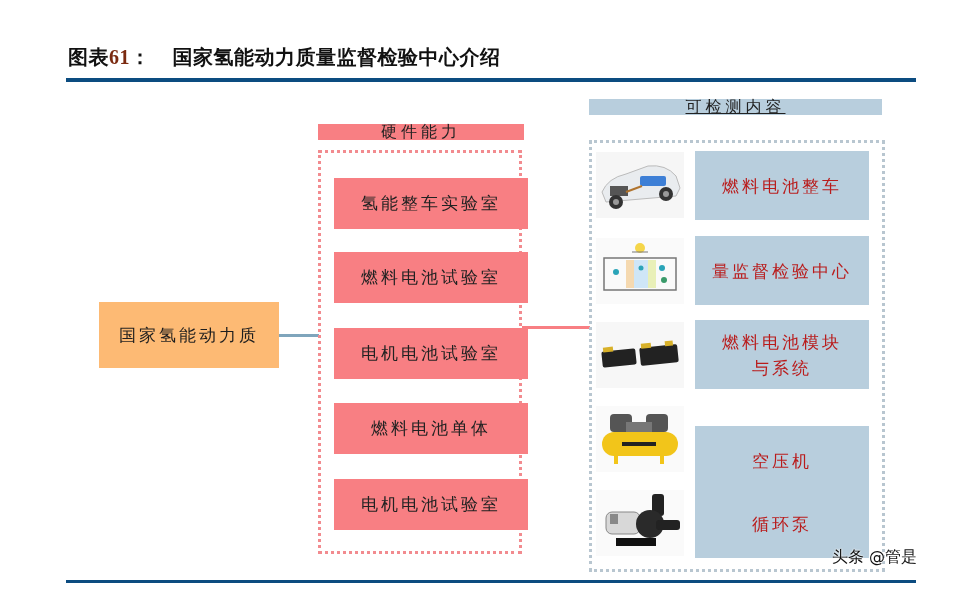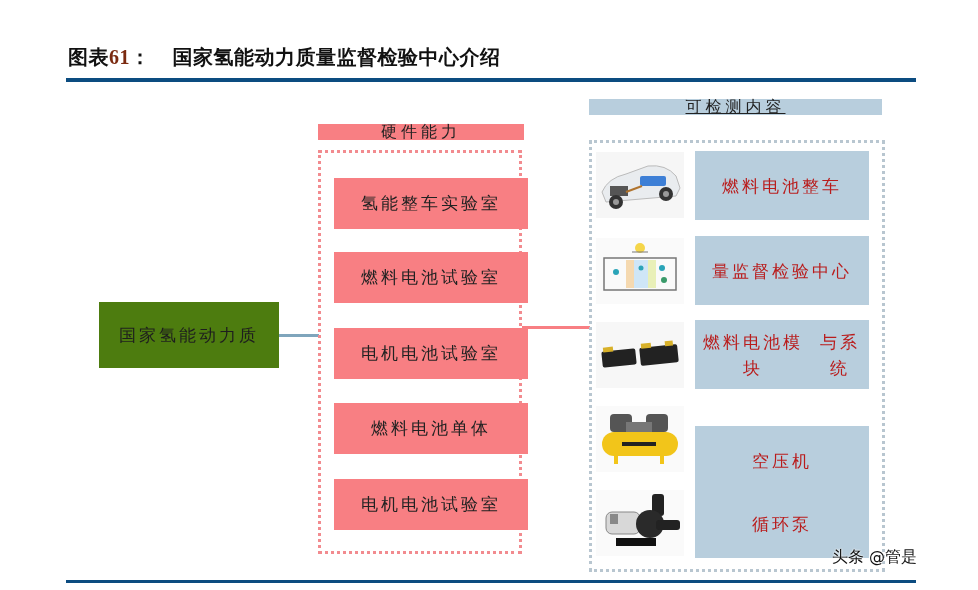--- a/index.html
+++ b/index.html
@@ -6,21 +6,21 @@
   body { width:978px; height:590px; position:relative; overflow:hidden;
          font-family:"DejaVu Serif", "Liberation Serif", serif; color:#222; }
   .abs { position:absolute; }
   .title { left:68px; top:44px; font-family:"DejaVu Sans","Liberation Sans",sans-serif;
            font-weight:bold; font-size:20px; color:#111; letter-spacing:0.5px; white-space:nowrap; }
   .title .num { font-family:"Liberation Serif","DejaVu Serif",serif; color:#7b2a10; }
   .title .sep { margin-right:22px; }
   .rule-top { left:66px; top:78px; width:850px; height:4px; background:#0c4c80; }
   .rule-bottom { left:66px; top:580px; width:850px; height:3px; background:#0c4c80; }
 
-  .center-box { left:99px; top:302px; width:180px; height:66px; background:#4d7c0f;
+  .center-box { left:99px; top:302px; width:180px; height:66px; background:#fdba74;
                 display:flex; flex-direction:column; align-items:center; justify-content:center;
                 font-size:17px; letter-spacing:3px; color:#1e1e1e; line-height:25px; }
   .line-left { left:279px; top:334px; width:40px; height:3px; background:#7fa5bc; }
 
   .hw-header { left:318px; top:124px; width:206px; height:16px; background:#f87f83;
                display:flex; align-items:center; justify-content:center; font-size:16px; letter-spacing:4px; color:#222; }
   .hw-frame { left:318px; top:150px; width:204px; height:404px; border:3px dotted #f28b8f; box-sizing:border-box; }
   .hw-item { left:334px; width:194px; height:51px; background:#f87f83;
              display:flex; align-items:center; justify-content:center; font-size:17px; letter-spacing:3px; color:#222; }
   .line-mid { left:522px; top:326px; width:68px; height:3px; background:#f87f83; }
@@ -96,21 +96,21 @@
 <div class="abs tc-img" style="top:320px">
   <svg width="88" height="66" viewBox="0 0 88 66">
     <rect width="88" height="66" fill="#f7f7f7"></rect>
     <rect x="6" y="28" width="34" height="16" rx="2" fill="#222" transform="rotate(-6 23 36)"></rect>
     <rect x="8" y="24" width="10" height="5" fill="#d8b12a" transform="rotate(-6 23 36)"></rect>
     <rect x="44" y="24" width="38" height="18" rx="2" fill="#222" transform="rotate(-6 63 33)"></rect>
     <rect x="46" y="20" width="10" height="5" fill="#d8b12a" transform="rotate(-6 63 33)"></rect>
     <rect x="70" y="20" width="8" height="5" fill="#d8b12a" transform="rotate(-6 63 33)"></rect>
   </svg>
 </div>
-<div class="abs tc-label" style="top: 320px; flex-direction: row; justify-content: flex-end;">
+<div class="abs tc-label" style="top: 320px; flex-direction: column;">
     <div>燃料电池模块</div>
     <div>与系统</div>
   </div>
 
 <div class="abs tc-img" style="top:404px">
   <svg width="88" height="66" viewBox="0 0 88 66">
     <rect width="88" height="66" fill="#fafafa"></rect>
     <rect x="14" y="8" width="22" height="18" rx="4" fill="#555"></rect>
     <rect x="50" y="8" width="22" height="18" rx="4" fill="#555"></rect>
     <rect x="30" y="16" width="26" height="10" fill="#777"></rect>

